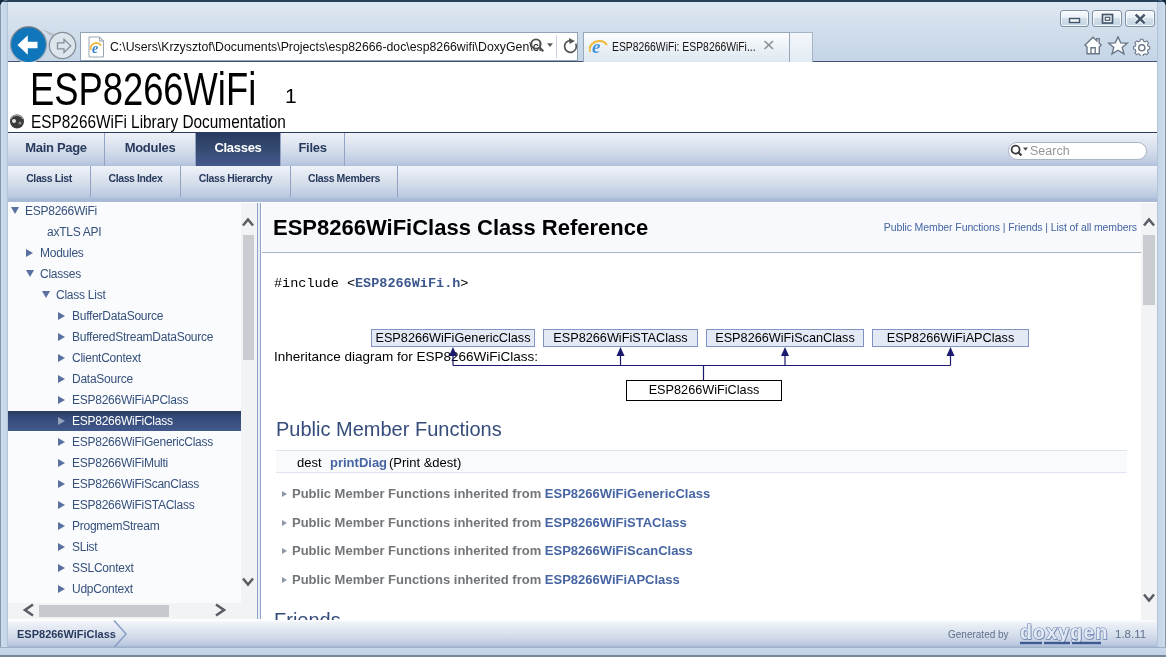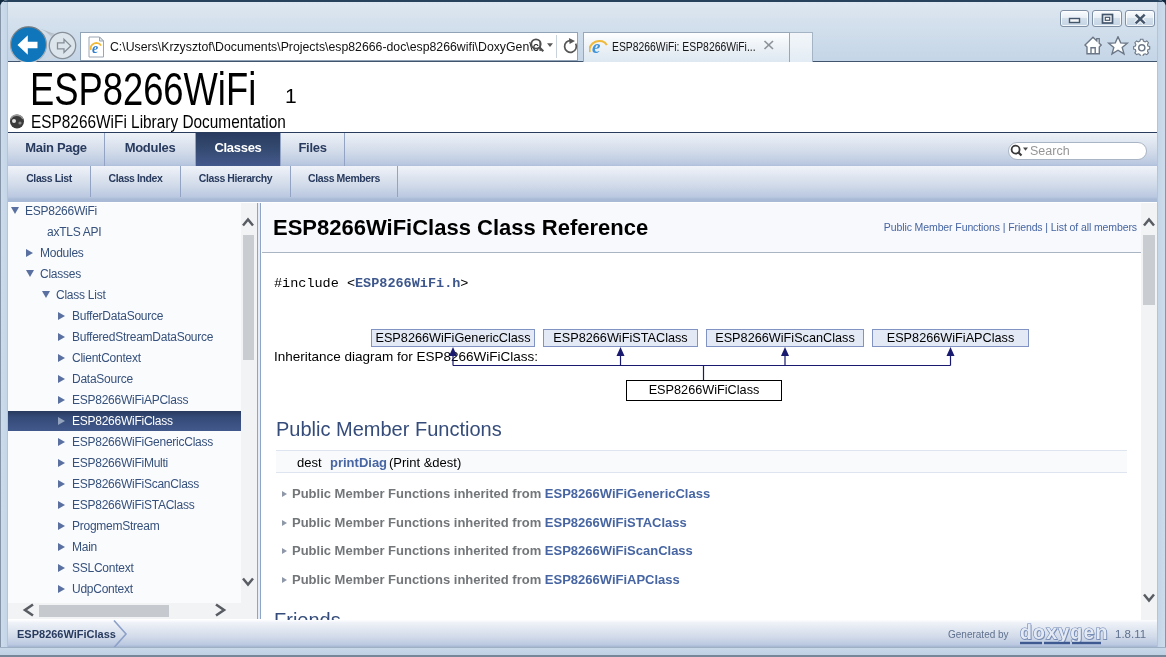--- a/index.html
+++ b/index.html
@@ -227,21 +227,21 @@
       <div class="trow" style="top:124px;"><span style="padding-left:50px;"><span class="arr arrR"></span></span><span style="padding-left:7px;margin-top:44px;">BufferedStreamDataSource</span></div>
       <div class="trow" style="top:145px;"><span style="padding-left:50px;"><span class="arr arrR"></span></span><span style="padding-left:7px;">ClientContext</span></div>
       <div class="trow" style="top:166px;"><span style="padding-left:50px;"><span class="arr arrR"></span></span><span style="padding-left:7px;">DataSource</span></div>
       <div class="trow" style="top:187px;"><span style="padding-left:50px;"><span class="arr arrR"></span></span><span style="padding-left:7px;">ESP8266WiFiAPClass</span></div>
       <div class="trow selTxt" style="top:208px;"><span style="padding-left:50px;"><span class="arr arrR"></span></span><span style="padding-left:7px;">ESP8266WiFiClass</span></div>
       <div class="trow" style="top:229px;"><span style="padding-left:50px;"><span class="arr arrR"></span></span><span style="padding-left:7px;">ESP8266WiFiGenericClass</span></div>
       <div class="trow" style="top:250px;"><span style="padding-left:50px;"><span class="arr arrR"></span></span><span style="padding-left:7px;">ESP8266WiFiMulti</span></div>
       <div class="trow" style="top:271px;"><span style="padding-left:50px;"><span class="arr arrR"></span></span><span style="padding-left:7px;">ESP8266WiFiScanClass</span></div>
       <div class="trow" style="top:292px;"><span style="padding-left:50px;"><span class="arr arrR"></span></span><span style="padding-left:7px;">ESP8266WiFiSTAClass</span></div>
       <div class="trow" style="top:313px;"><span style="padding-left:50px;"><span class="arr arrR"></span></span><span style="padding-left:7px;">ProgmemStream</span></div>
-      <div class="trow" style="top:334px;"><span style="padding-left:50px;"><span class="arr arrR"></span></span><span style="padding-left:7px;">Main</span></div>
+      <div class="trow" style="top:334px;"><span style="padding-left:50px;"><span class="arr arrR"></span></span><span style="padding-left:7px;">SList</span></div>
       <div class="trow" style="top:355px;"><span style="padding-left:50px;"><span class="arr arrR"></span></span><span style="padding-left:7px;">SSLContext</span></div>
       <div class="trow" style="top:376px;"><span style="padding-left:50px;"><span class="arr arrR"></span></span><span style="padding-left:7px;">UdpContext</span></div>
     </div>
 
     <div id="sbSide" class="abs sbv"></div>
     <div id="sbSideThumb" class="abs"></div>
     <div id="sbH" class="abs"></div>
     <div id="sbHThumb" class="abs"></div>
     <div id="sbCorner" class="abs"></div>
     <div id="splitter" class="abs"></div>

